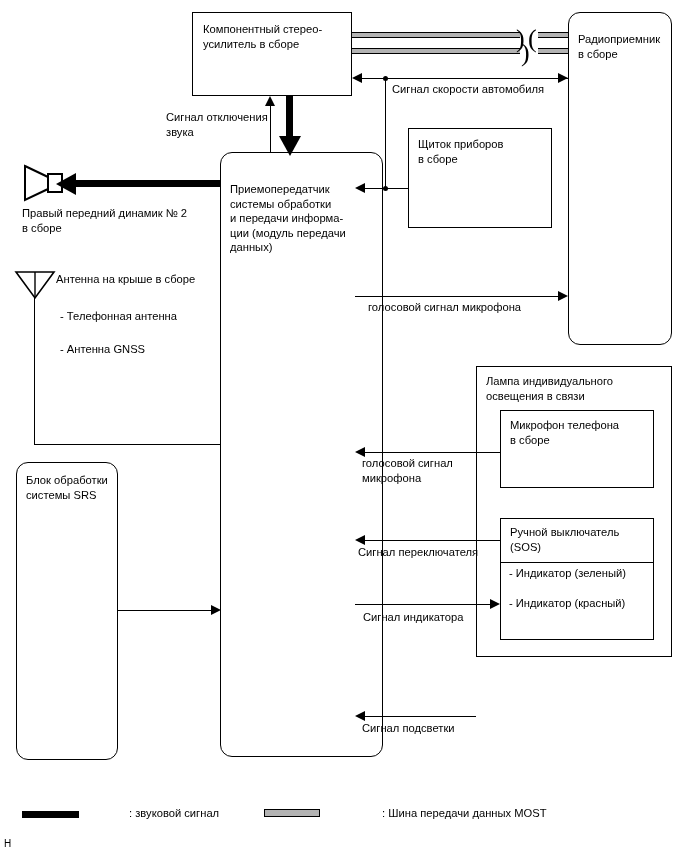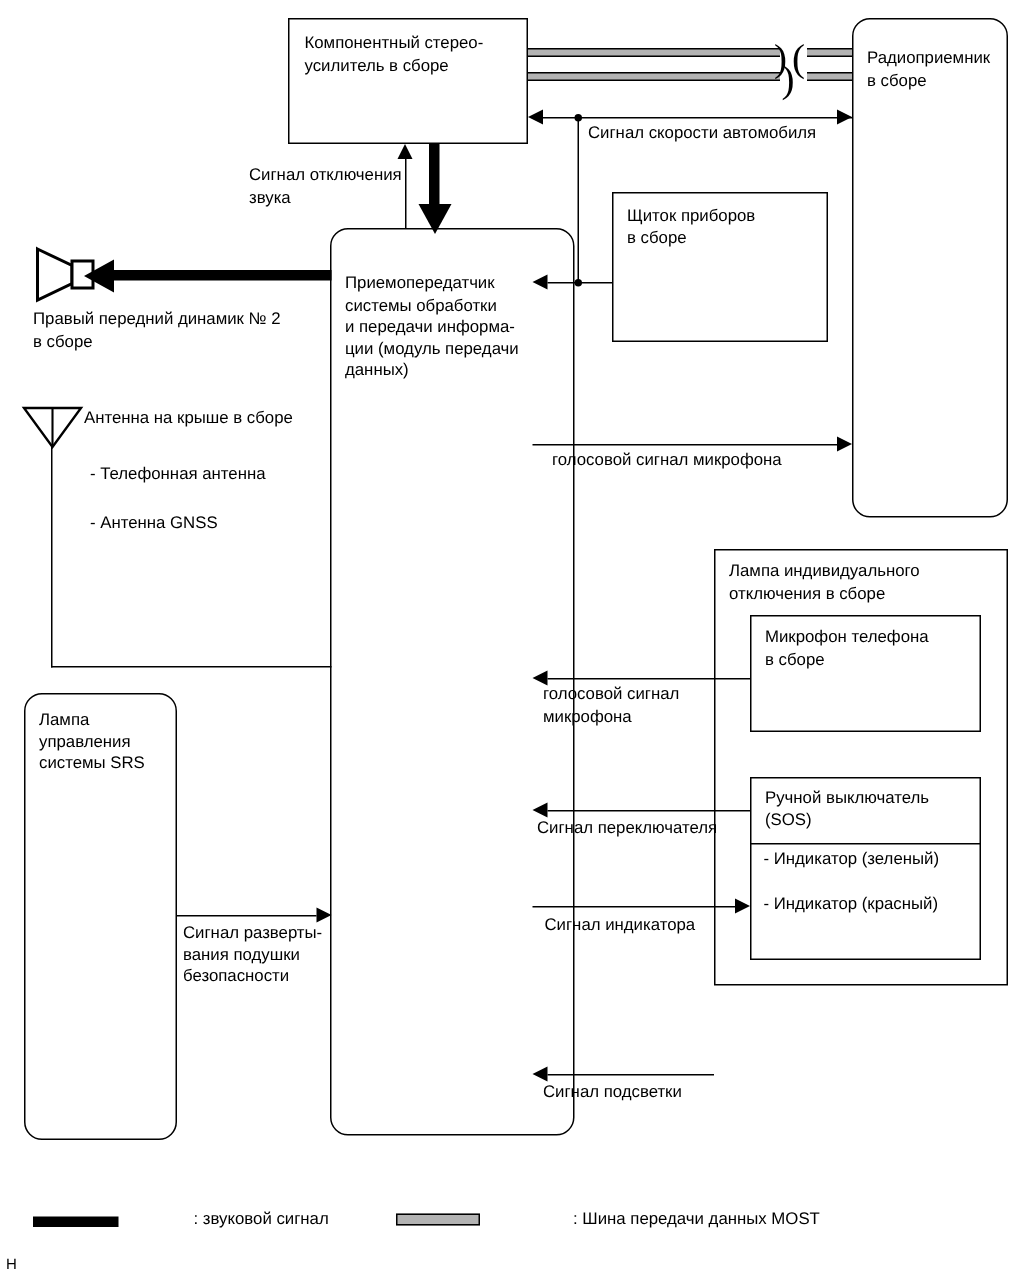--- a/index.html
+++ b/index.html
@@ -171,27 +171,27 @@
 
   <div class="node rounded" style="left:220px; top:152px; width:163px; height:605px;">
     <div class="node-label" style="left:9px; top:29px; width:124px;">Приемопередатчик
 системы обработки
 и передачи информа-
 ции (модуль передачи
 данных)</div>
   </div>
 
   <div class="node rounded" style="left:16px; top:462px; width:102px; height:298px;">
-    <div class="node-label" style="left:9px; top:10px; width:92px;">Лампа управления
+    <div class="node-label" style="left:9px; top:10px; width:92px;">Блок обработки
 системы SRS</div>
   </div>
 
   <div class="node sharp" style="left:476px; top:366px; width:196px; height:291px;">
     <div class="node-label" style="left:9px; top:7px; width:180px;">Лампа индивидуального
-отключения в сборе</div>
+освещения в связи</div>
   </div>
 
   <div class="node sharp" style="left:500px; top:410px; width:154px; height:78px;">
     <div class="node-label" style="left:9px; top:7px; width:142px;">Микрофон телефона
 в сборе</div>
   </div>
 
   <div class="node sharp" style="left:500px; top:518px; width:154px; height:122px;">
     <div class="node-label" style="left:9px; top:6px; width:142px;">Ручной выключатель
 (SOS)</div>
@@ -254,23 +254,20 @@
   <div class="hline" style="left:365px; top:540px; width:135px;"></div>
   <div class="arrow left" style="left:355px; top:535px;"></div>
   <div class="free-label" style="left:358px; top:545px; width:160px;">Сигнал переключателя</div>
 
   <div class="hline" style="left:355px; top:604px; width:135px;"></div>
   <div class="arrow right" style="left:490px; top:599px;"></div>
   <div class="free-label" style="left:363px; top:610px; width:160px;">Сигнал индикатора</div>
 
   <div class="hline" style="left:118px; top:610px; width:93px;"></div>
   <div class="arrow right" style="left:211px; top:605px;"></div>
-  <div class="free-label" style="left:122px; top:615px; width:110px;">Сигнал разверты-
-вания подушки
-безопасности</div>
 
   <div class="hline" style="left:365px; top:716px; width:111px;"></div>
   <div class="arrow left" style="left:355px; top:711px;"></div>
   <div class="free-label" style="left:362px; top:721px; width:160px;">Сигнал подсветки</div>
 
   <div class="legend-audio" style="left:22px; top:811px; width:57px;"></div>
   <div class="legend-text" style="left:88px; top:806px;">: звуковой сигнал</div>
 
   <div class="legend-bus" style="left:264px; top:809px; width:56px;"></div>
   <div class="legend-text" style="left:341px; top:806px;">: Шина передачи данных MOST</div>

